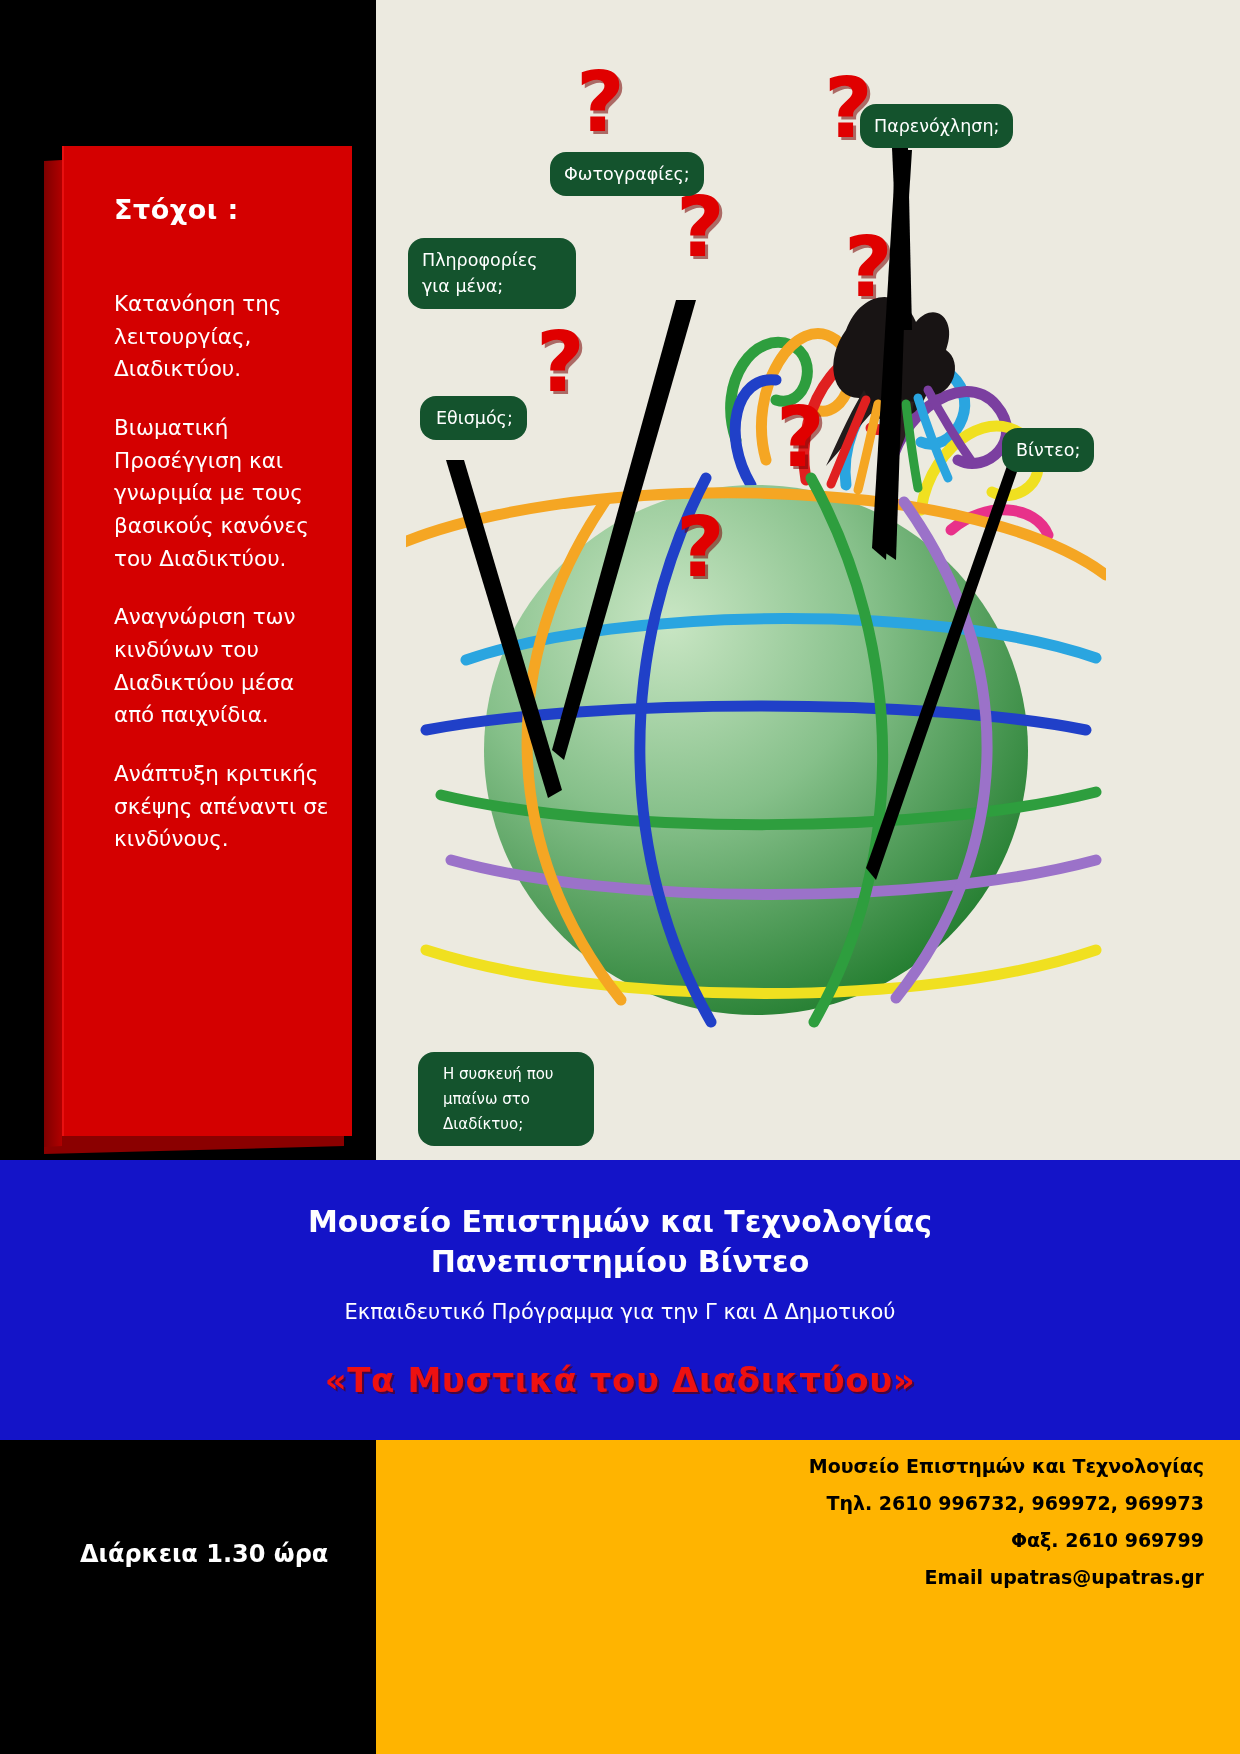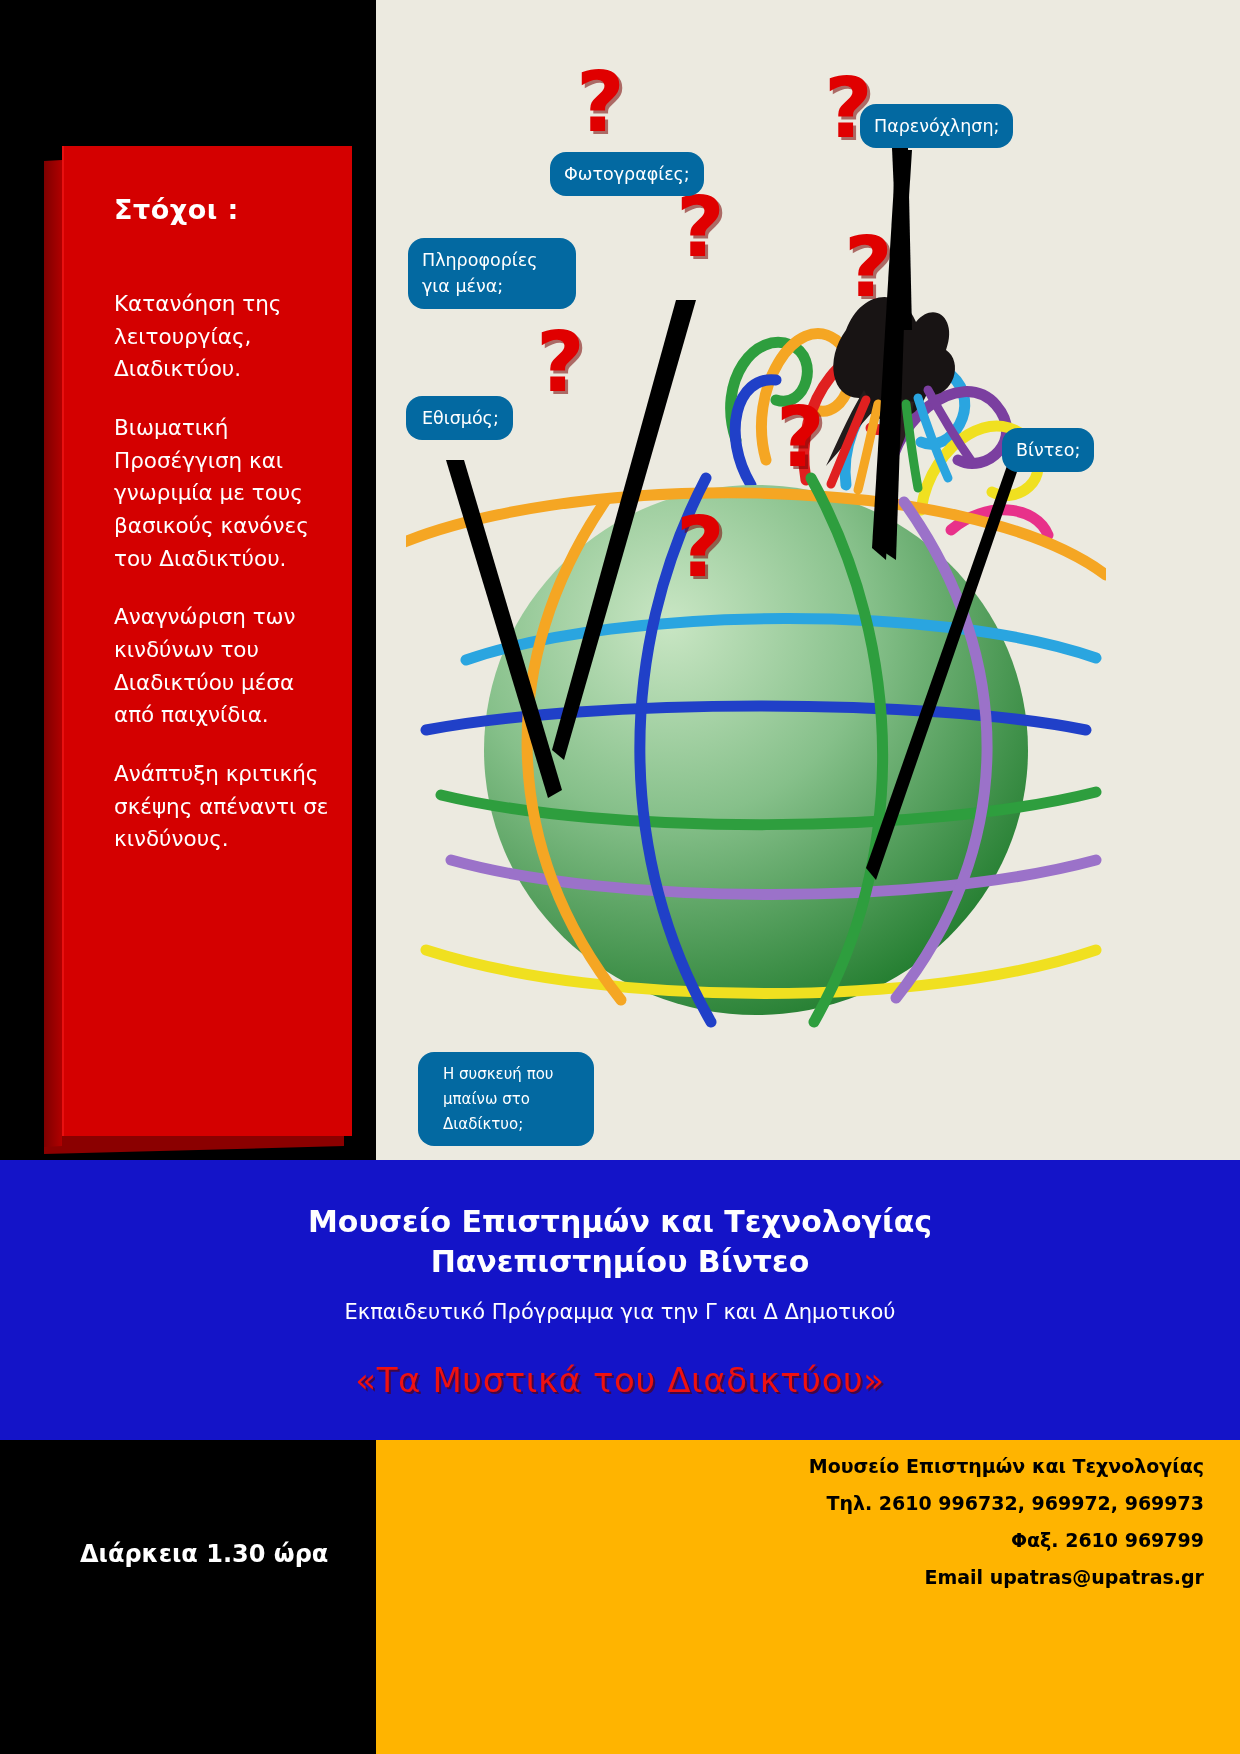--- a/index.html
+++ b/index.html
@@ -58,21 +58,21 @@
   
   .qmark{
     position:absolute;color:#E00000;font-weight:bold;
     font-family:"DejaVu Sans","Liberation Sans",sans-serif;
     text-shadow:3px 3px 0 rgba(120,0,0,.55);
     line-height:1;pointer-events:none;
   }
 
   
   .bubble{
-    position:absolute;background:#0369a1;color:#fff;border-radius:16px;
+    position:absolute;background:#14532d;color:#fff;border-radius:16px;
     padding:9px 14px;font-size:17.5px;line-height:1.5;z-index:6;
   }
   .bubble.small{font-size:15px;line-height:1.65;padding:10px 25px;}
 
   
   .blue-band{
     position:absolute;left:0;top:1160px;width:1240px;height:280px;
     background:#1414C8;
   }
   .museum-line1,.museum-line2{
@@ -80,21 +80,21 @@
     font-size:30px;font-weight:bold;
   }
   .museum-line1{top:44px;}
   .museum-line2{top:84px;}
   .program-sub{
     position:absolute;top:140px;width:1240px;text-align:center;color:#FFFFFF;
     font-size:21px;
   }
   .main-title{
     position:absolute;top:200px;width:1240px;text-align:center;
-    color:#EE1111;font-size:34px;font-weight:normal;letter-spacing:.6px;
+    color:#EE1111;font-size:34px;font-weight:bold;letter-spacing:.6px;
     text-shadow:2px 2px 0 rgba(90,0,0,.65);
   }
 
   
   .bottom-left{
     position:absolute;left:0;top:1440px;width:376px;height:314px;background:#000;
   }
   .duration{
     position:absolute;left:80px;top:1540px;
     color:#FFFFFF;font-size:24px;font-weight:bold;white-space:nowrap;
@@ -197,21 +197,21 @@
     </div>
 
     <div class="bubble" style="left:174px;top:152px;">
       <span>Φωτογραφίες;</span>
     </div>
 
     <div class="bubble" style="left:32px;top:238px;width:140px;">
       <span>Πληροφορίες για μένα;</span>
     </div>
 
-    <div class="bubble" style="left:30px;top:396px;padding-left:16px;">
+    <div class="bubble" style="left:44px;top:396px;padding-left:16px;">
       <span>Εθισμός;</span>
     </div>
 
     <div class="bubble" style="left:626px;top:428px;">
       <span>Βίντεο;</span>
     </div>
 
     <div class="bubble small" style="left:42px;top:1052px;width:126px;">
       <span>Η συσκευή που μπαίνω  στο Διαδίκτυο;</span>
     </div>

